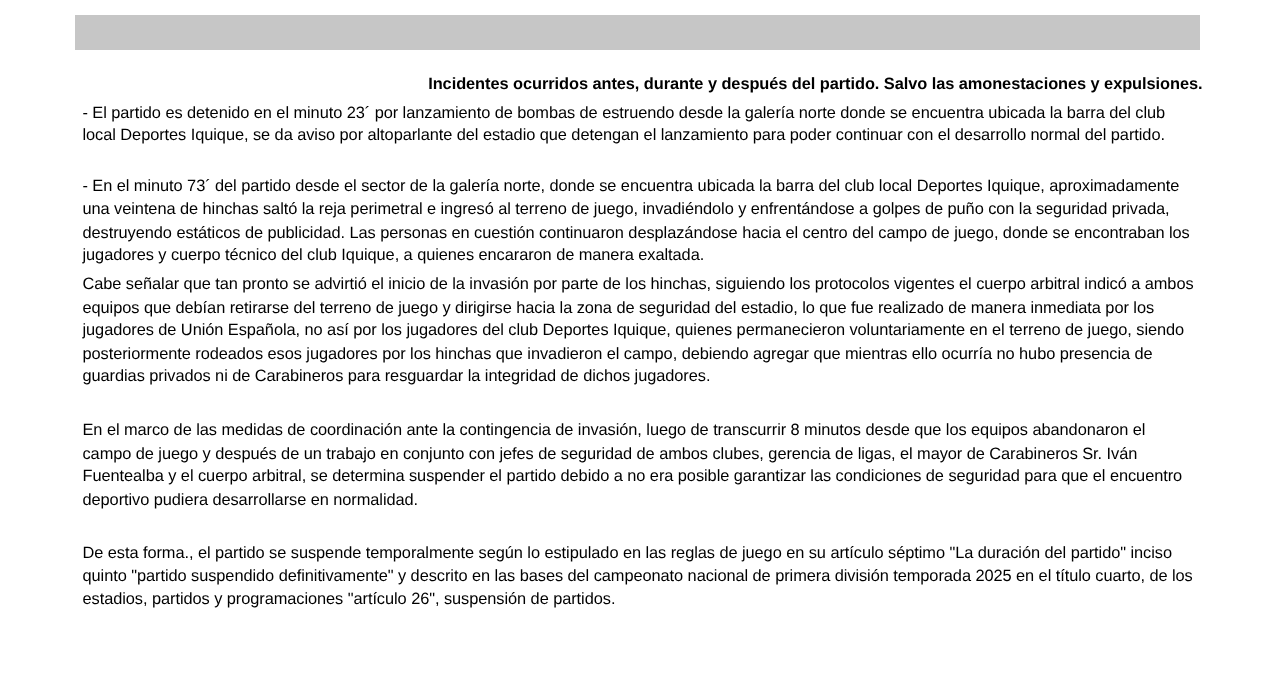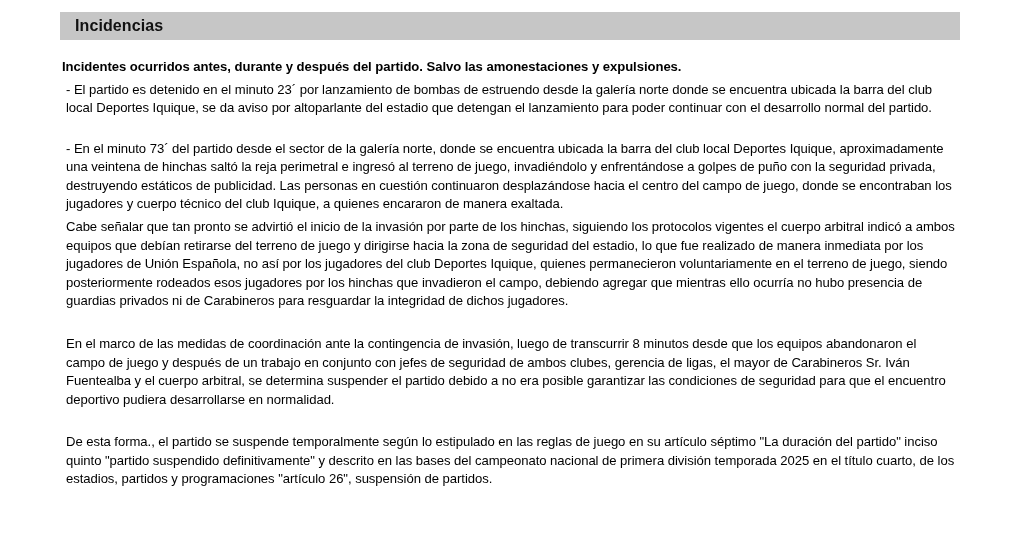--- a/index.html
+++ b/index.html
@@ -50,40 +50,40 @@
     left: 62px;
     top: 58px;
     width: 900px;
   }
   .lead {
     font-size: 13.1px;
     font-weight: bold;
     line-height: 1.42;
     margin: 0 0 2px 0;
     letter-spacing: -0.05px;
+    text-align: right;
   }
   p.body-par {
     font-size: 13.1px;
     font-weight: normal;
     line-height: 1.42;
     margin: 4px;
     letter-spacing: -0.05px;
     text-align: left;
   }
   .gap-sm { height: 14px; }
   .gap-md { height: 16px; }
 </style>
 </head>
 <body>
 
 <div class="page">
 
   <div class="section-header">
     <div class="bar-accent"></div>
-    <div class="title">Incidencias</div>
   </div>
 
   <div class="content">
 
     <p class="lead">Incidentes ocurridos antes, durante y después del partido. Salvo las amonestaciones y expulsiones.</p>
 
     <p class="body-par">- El partido es detenido en el minuto 23´ por lanzamiento de bombas de estruendo desde la galería norte donde se encuentra ubicada la barra del club local Deportes Iquique, se da aviso por altoparlante del estadio que detengan el lanzamiento para poder continuar con el desarrollo normal del partido.</p>
 
     <div class="gap-sm"></div>
 

